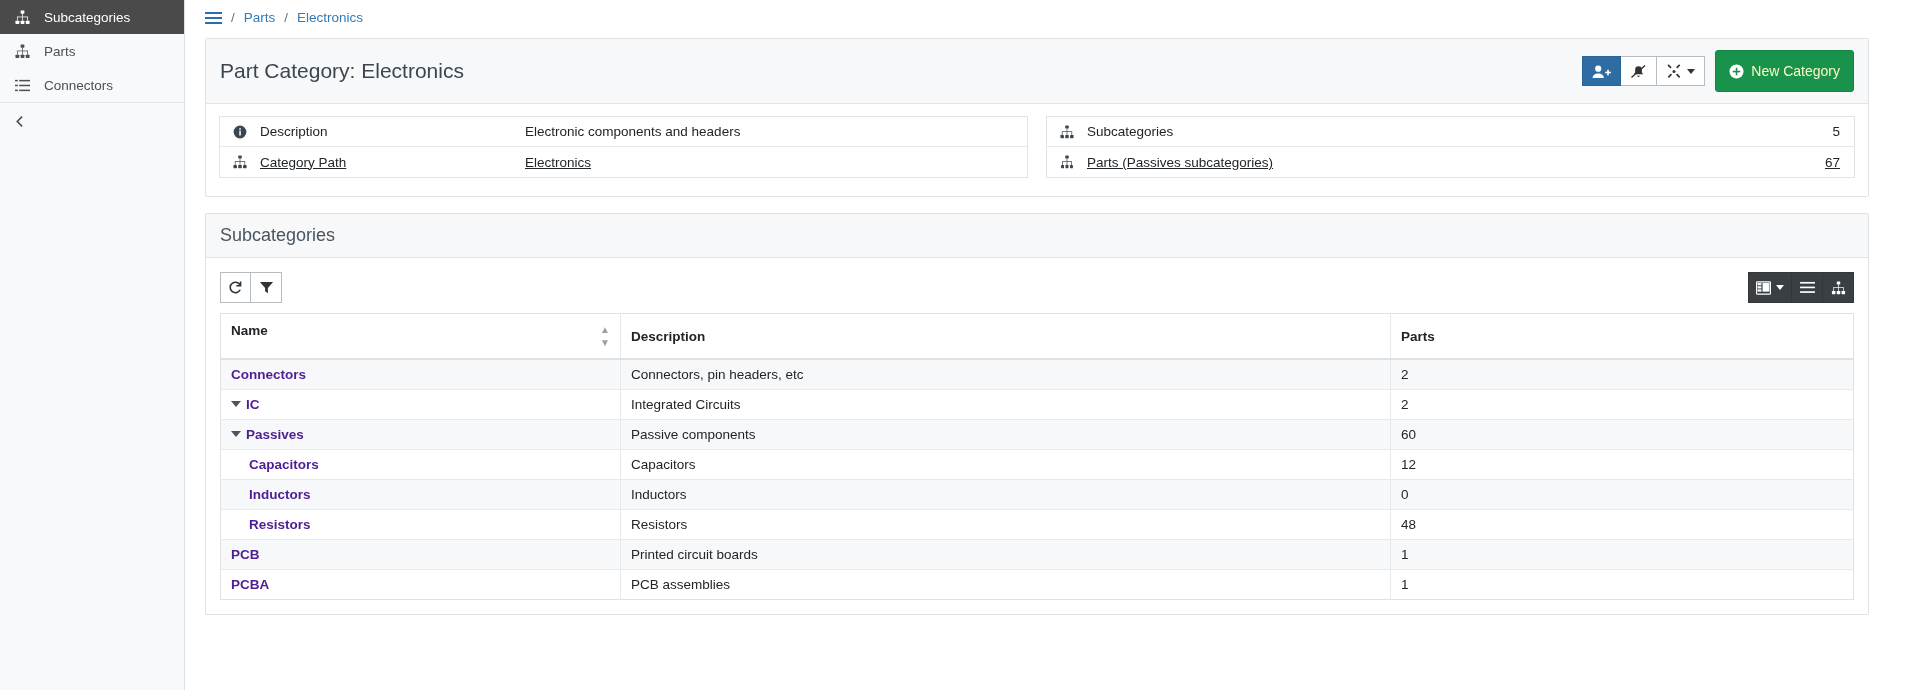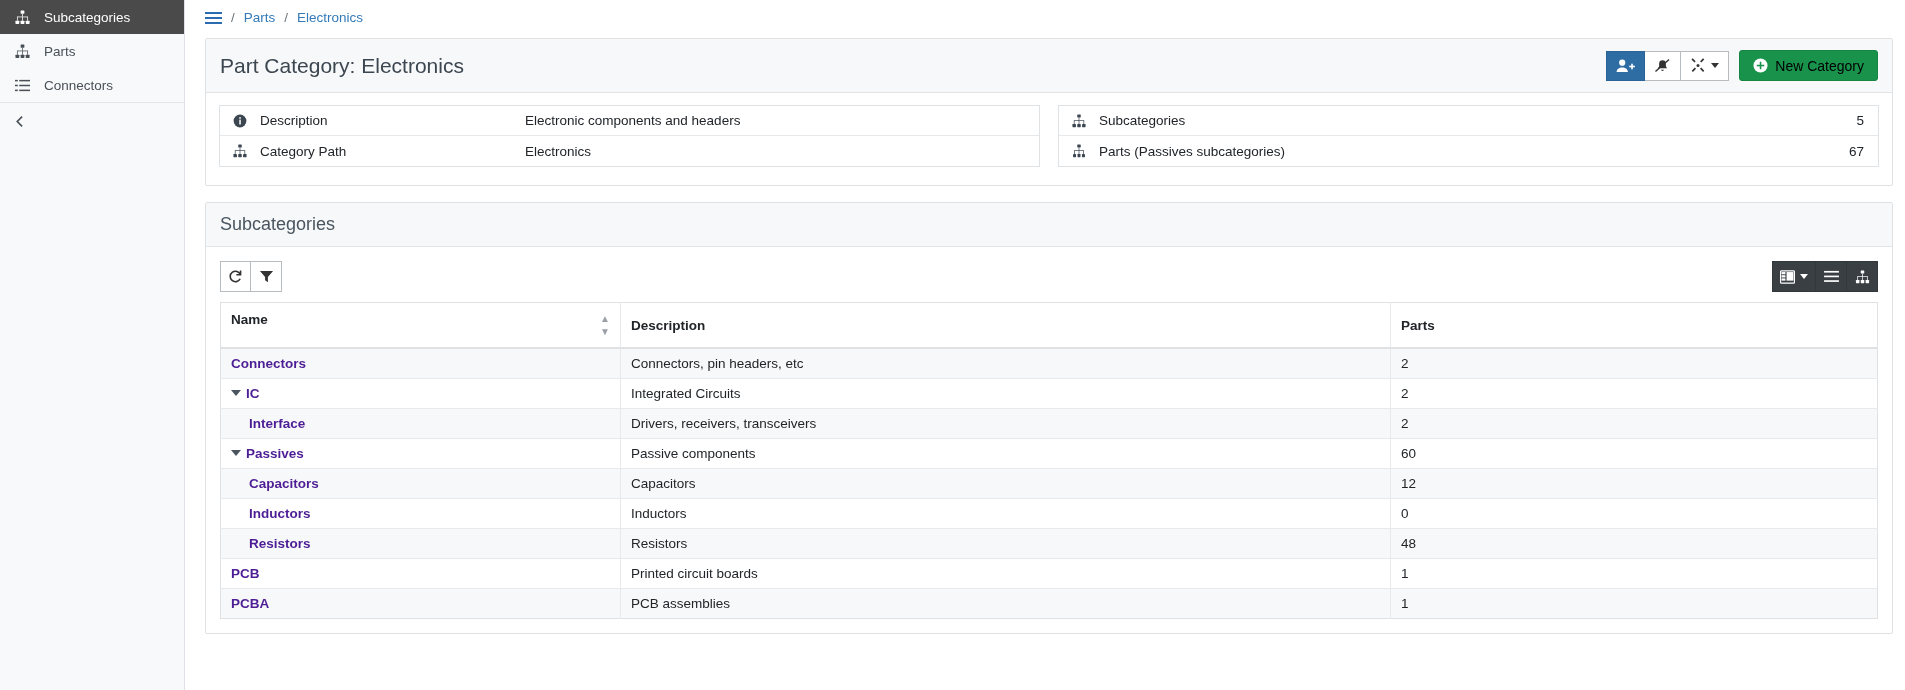--- a/index.html
+++ b/index.html
@@ -72,21 +72,21 @@
     font-size: 17px;
     line-height: 1;
     cursor: pointer;
     letter-spacing: 0;
   }
   .bc-sep { color: #6c757d; }
   .bc-link { color: #337ab7; text-decoration: none; cursor: pointer; }
 
   
   .panel {
-    margin: 2px 12px 0 20px;
+    margin: 2px 36px 0 20px;
     border: 1px solid #dfe1e3;
     background: #ffffff;
     border-radius: 2px;
   }
   .panel-head {
     background: #f6f8f9;
     border-bottom: 1px solid #e2e5e7;
     padding: 11px 14px;
     display: flex;
     align-items: center;
@@ -119,25 +119,25 @@
   }
   .btn + .btn { border-left: none; }
   .btn-blue {
     background: #2e6da4;
     border-color: #2a6496;
     color: #fff;
   }
   .btn-green {
     background: #19934c;
     border: 1px solid #168542;
-    color: #000000;
+    color: #fef9c3;
     border-radius: 3px;
     padding: 0 13px;
     margin-left: 10px;
-    height: 31px;
+    height: 42px;
     font-size: 14px;
     gap: 7px;
   }
   .caret {
     display: inline-block;
     margin-left: 5px;
     border-left: 4px solid transparent;
     border-right: 4px solid transparent;
     border-top: 5px solid #333;
   }
@@ -150,21 +150,21 @@
     border: 1px solid #e0e3e5;
     margin: 0;
   }
   .info-row {
     display: flex;
     align-items: center;
     height: 30px;
     border-bottom: 1px solid #e6e9eb;
     font-size: 13.5px;
   }
-  .info-row:last-child { border-bottom: none; }
+  .info-row:last-child { border-bottom: none; text-decoration: underline; }
   .info-row .ic {
     width: 40px;
     text-align: center;
     color: #4a5560;
     flex: 0 0 40px;
   }
   .info-row .lbl { width: 265px; flex: 0 0 265px; color: #212529; }
   .info-row .val { flex: 1; color: #212529; }
   .info-row .val-right { text-align: right; padding-right: 14px; }
 
@@ -515,25 +515,20 @@
               <td class="c-name"><a class="lnk">Connectors</a></td>
               <td class="c-desc">Connectors, pin headers, etc</td>
               <td>2</td>
             </tr>
             <tr>
               <td class="c-name"><span class="tri"></span><a class="lnk">IC</a></td>
               <td class="c-desc">Integrated Circuits</td>
               <td>2</td>
             </tr>
             <tr>
-              <td class="c-name indent1"><a class="lnk">Interface</a></td>
-              <td class="c-desc">Drivers, receivers, transceivers</td>
-              <td>2</td>
-            </tr>
-            <tr>
               <td class="c-name"><span class="tri"></span><a class="lnk">Passives</a></td>
               <td class="c-desc">Passive components</td>
               <td>60</td>
             </tr>
             <tr>
               <td class="c-name indent1"><a class="lnk">Capacitors</a></td>
               <td class="c-desc">Capacitors</td>
               <td>12</td>
             </tr>
             <tr>

